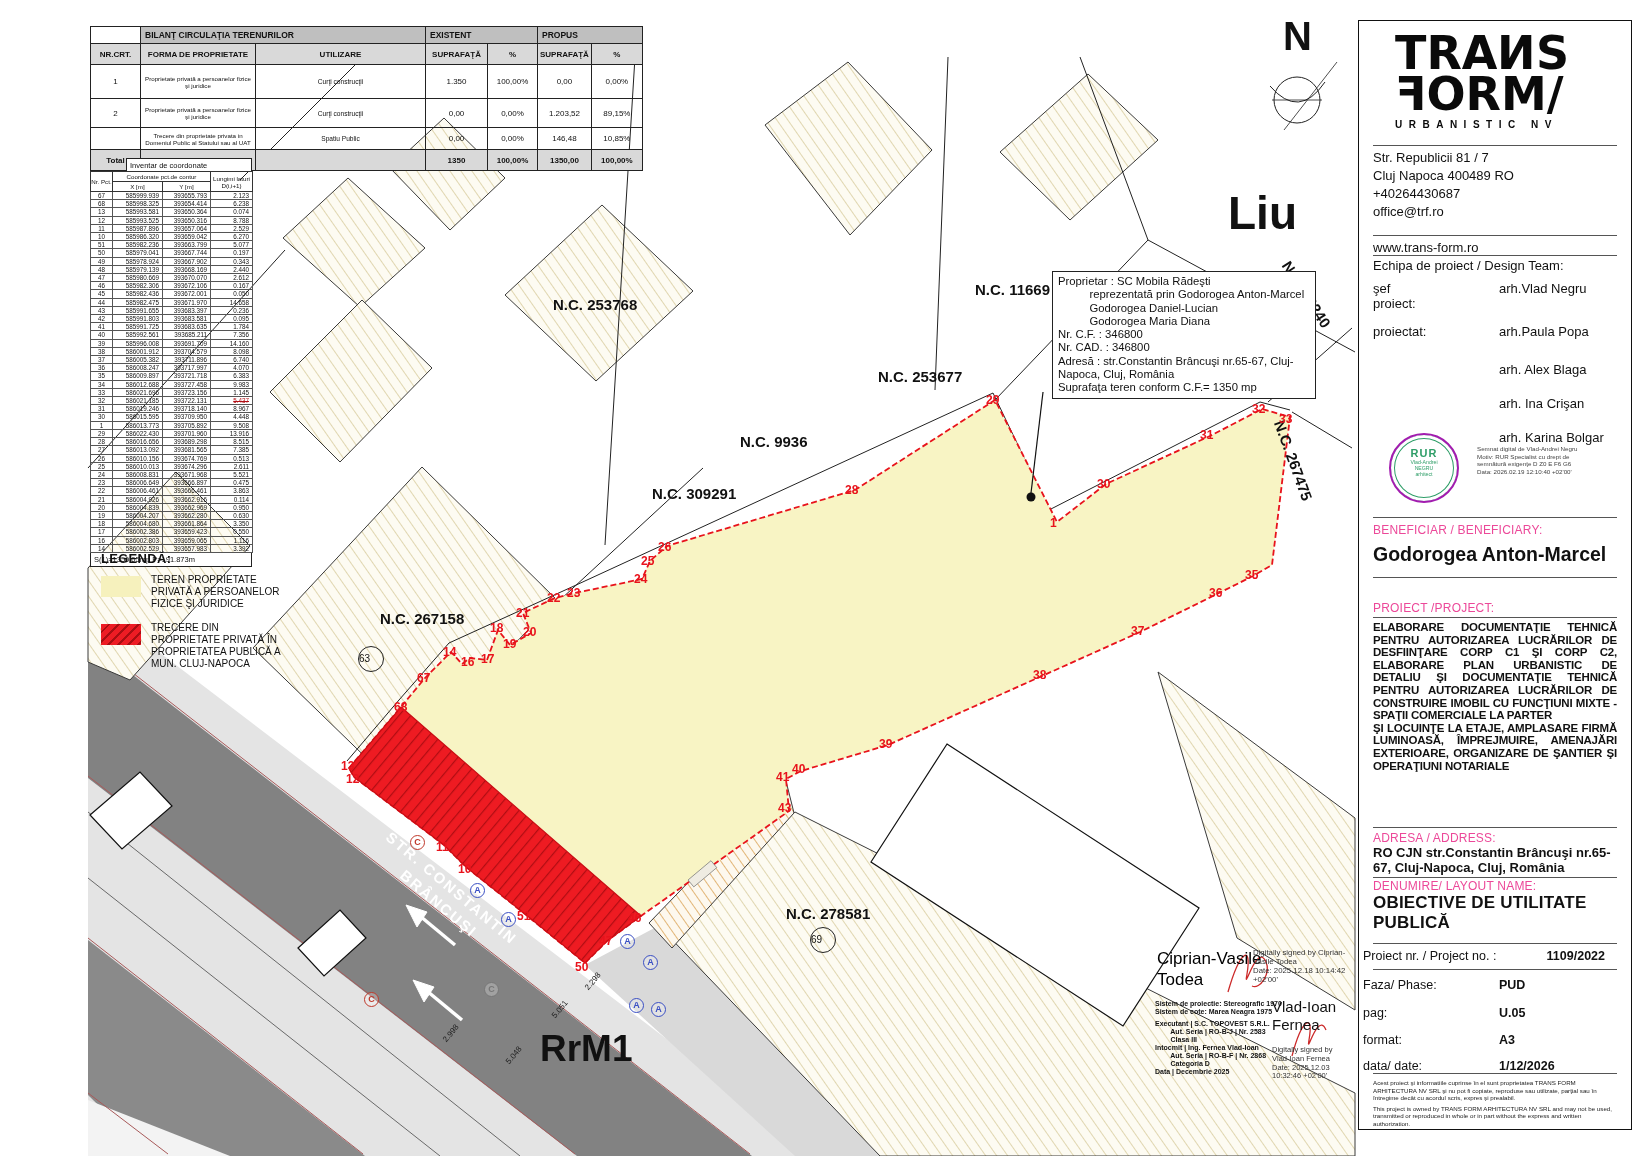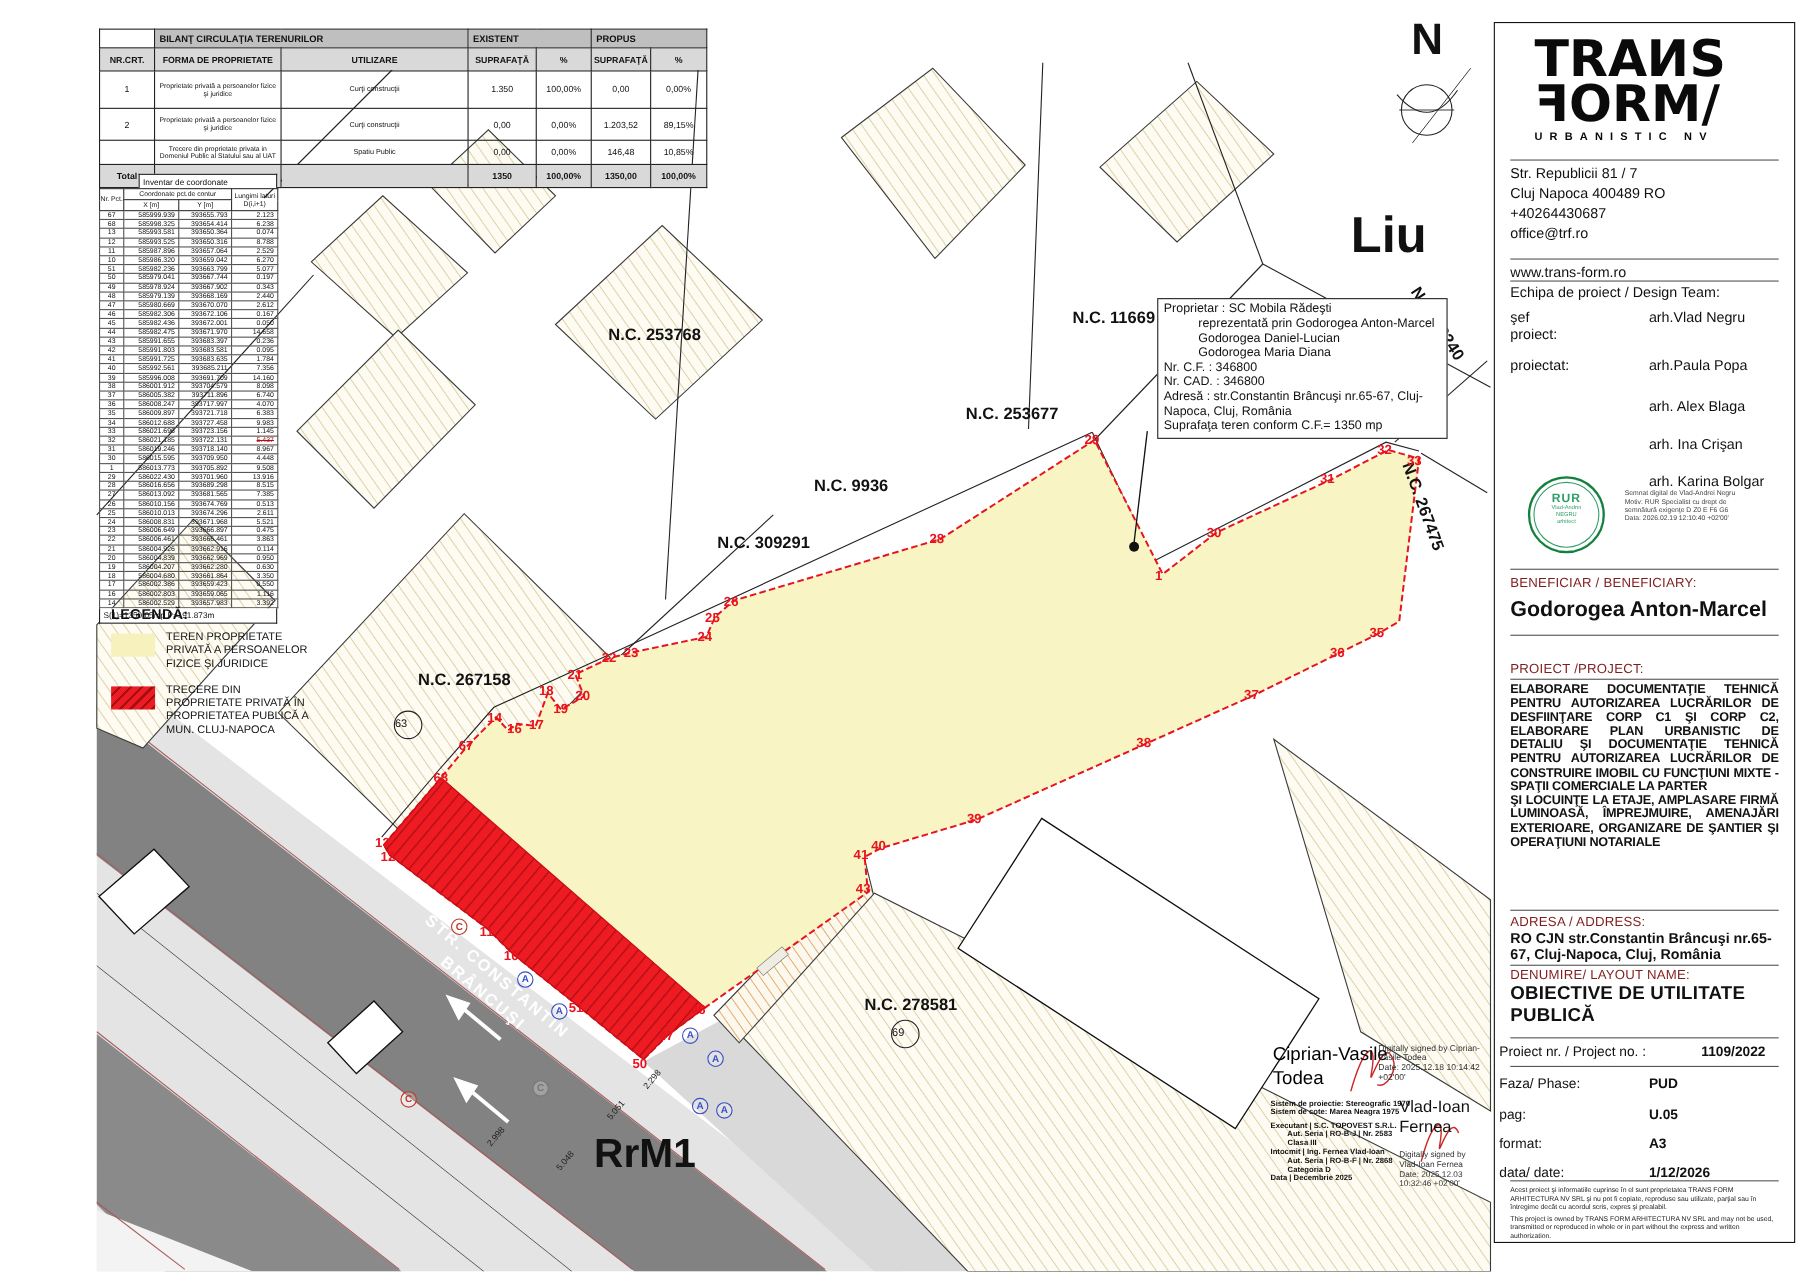--- a/index.html
+++ b/index.html
@@ -66,26 +66,26 @@
   .logo-line{font-weight:bold;font-size:46px;line-height:41px;letter-spacing:0px;color:#0a0a0a;
      font-family:"DejaVu Sans",sans-serif;}
   .logo-line .flip{display:inline-block;transform:scaleX(-1);}
   #logo-tag{font-size:10px;letter-spacing:6.5px;font-weight:bold;margin-top:4px;color:#0a0a0a;}
   #contact{left:14px;top:128px;font-size:13px;line-height:18px;}
   #website{left:14px;top:219px;font-size:13px;}
   #echipa{left:14px;top:237px;font-size:13px;}
   .teamrow{position:absolute;font-size:13px;}
   .teamrow .role{position:absolute;left:0;}
   .teamrow .nm{position:absolute;left:126px;white-space:nowrap;}
-  #stamp{left:30px;top:412px;width:66px;height:66px;border:2px solid #15803d;border-radius:50%;
+  #stamp{left:30px;top:412px;width:66px;height:66px;border:2px solid #a21caf;border-radius:50%;
      color:#2f9e68;text-align:center;box-shadow:inset 0 0 0 3px #fff,inset 0 0 0 4px #2f9e68;}
   #stamp .r1{font-size:11px;font-weight:bold;margin-top:12px;letter-spacing:1px;}
   #stamp .r2{font-size:5.2px;line-height:6px;}
   #stamp-note{left:118px;top:424px;width:145px;font-size:6.2px;line-height:7.6px;color:#444;}
-  .shead{font-size:12px;letter-spacing:.2px;color:#7f1d1d;}
+  .shead{font-size:12px;letter-spacing:.2px;color:#ec4899;}
   #benef-name{left:14px;top:522px;font-size:19.5px;font-weight:bold;}
   #proi-body{left:14px;top:600px;width:244px;font-size:11.5px;font-weight:bold;line-height:12.6px;
      text-align:justify;letter-spacing:-.2px;}
   #proi-body p{margin:0;}
   #adresa-val{left:14px;top:824px;width:244px;font-size:13px;font-weight:bold;line-height:15px;}
   #denum-val{left:14px;top:872px;width:244px;font-size:17px;font-weight:bold;line-height:20px;letter-spacing:.2px;}
   .frow{position:absolute;left:4px;width:244px;font-size:12.5px;}
   .frow .fv{position:absolute;left:136px;font-weight:bold;}
   .frow .fv.right{left:auto;right:2px;}
   #disclaimer{left:14px;top:1058px;width:244px;font-size:6.2px;line-height:7.6px;color:#222;}

